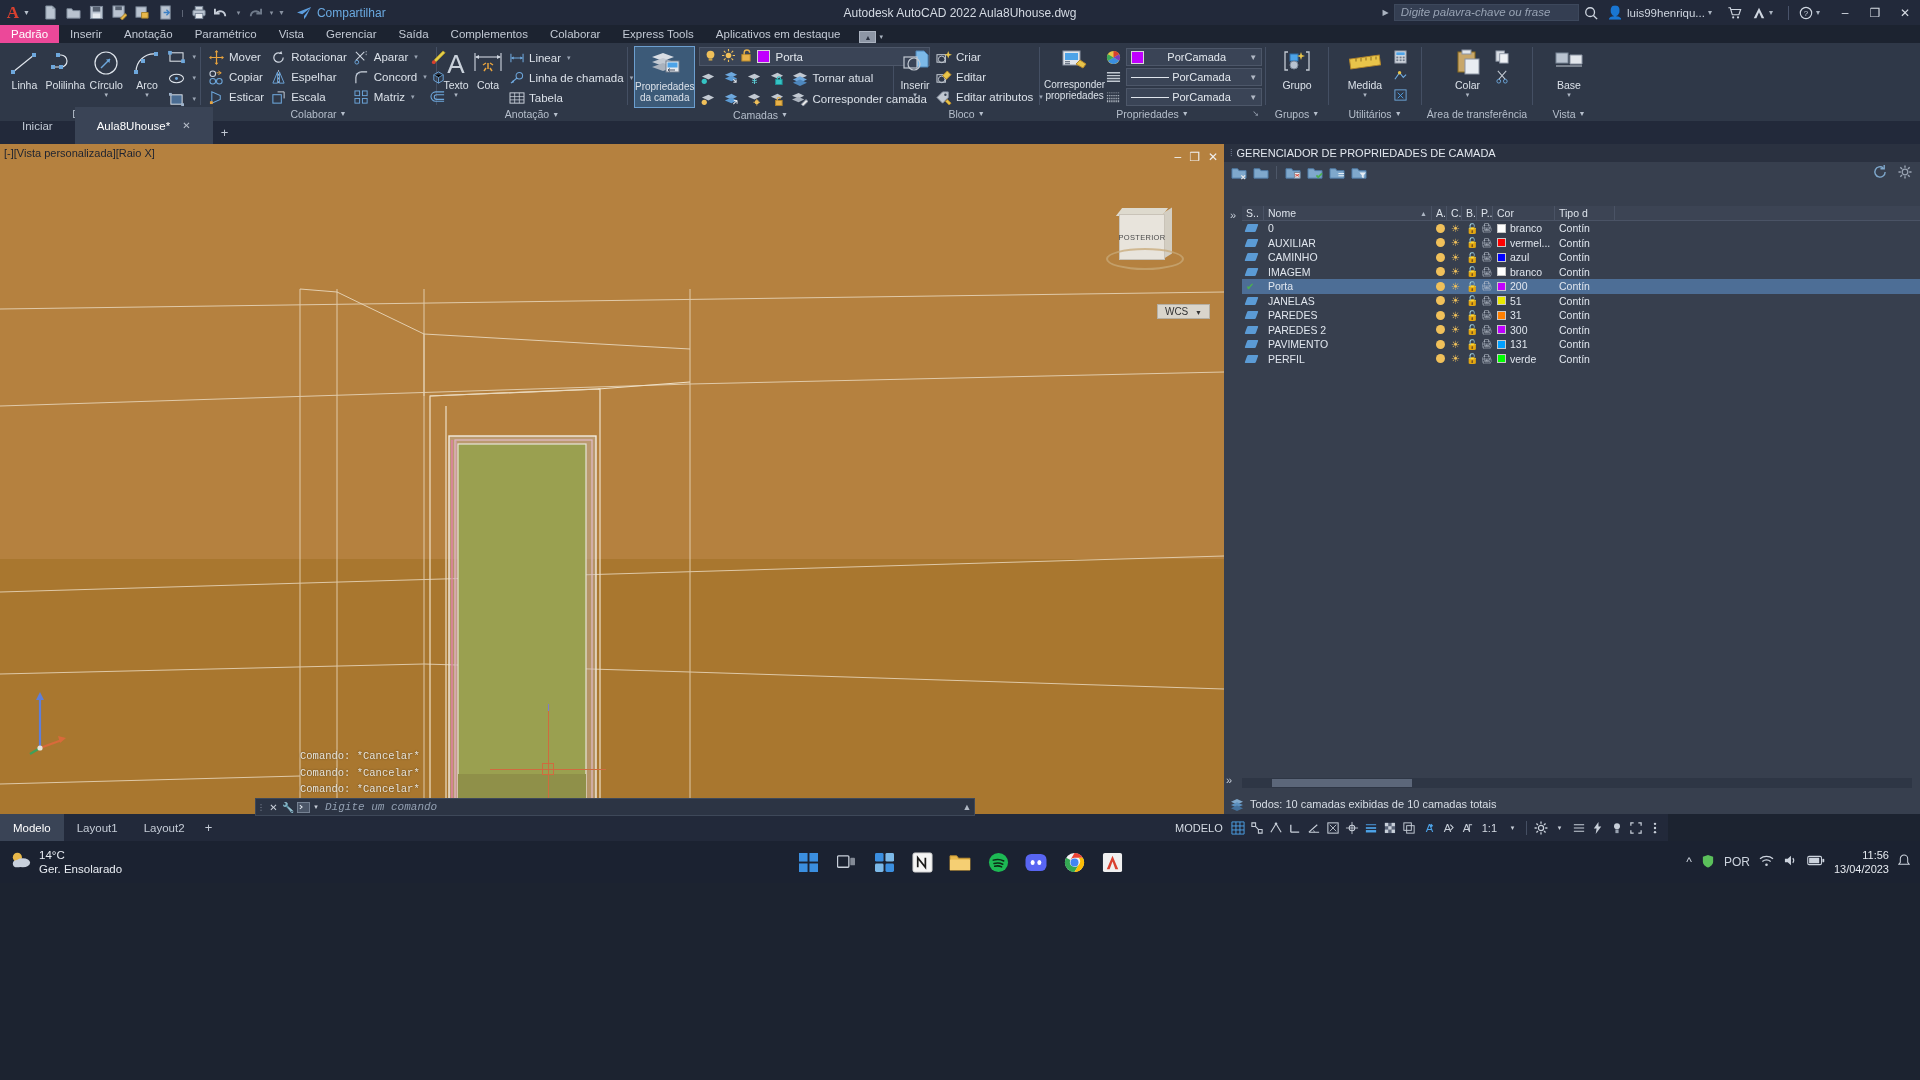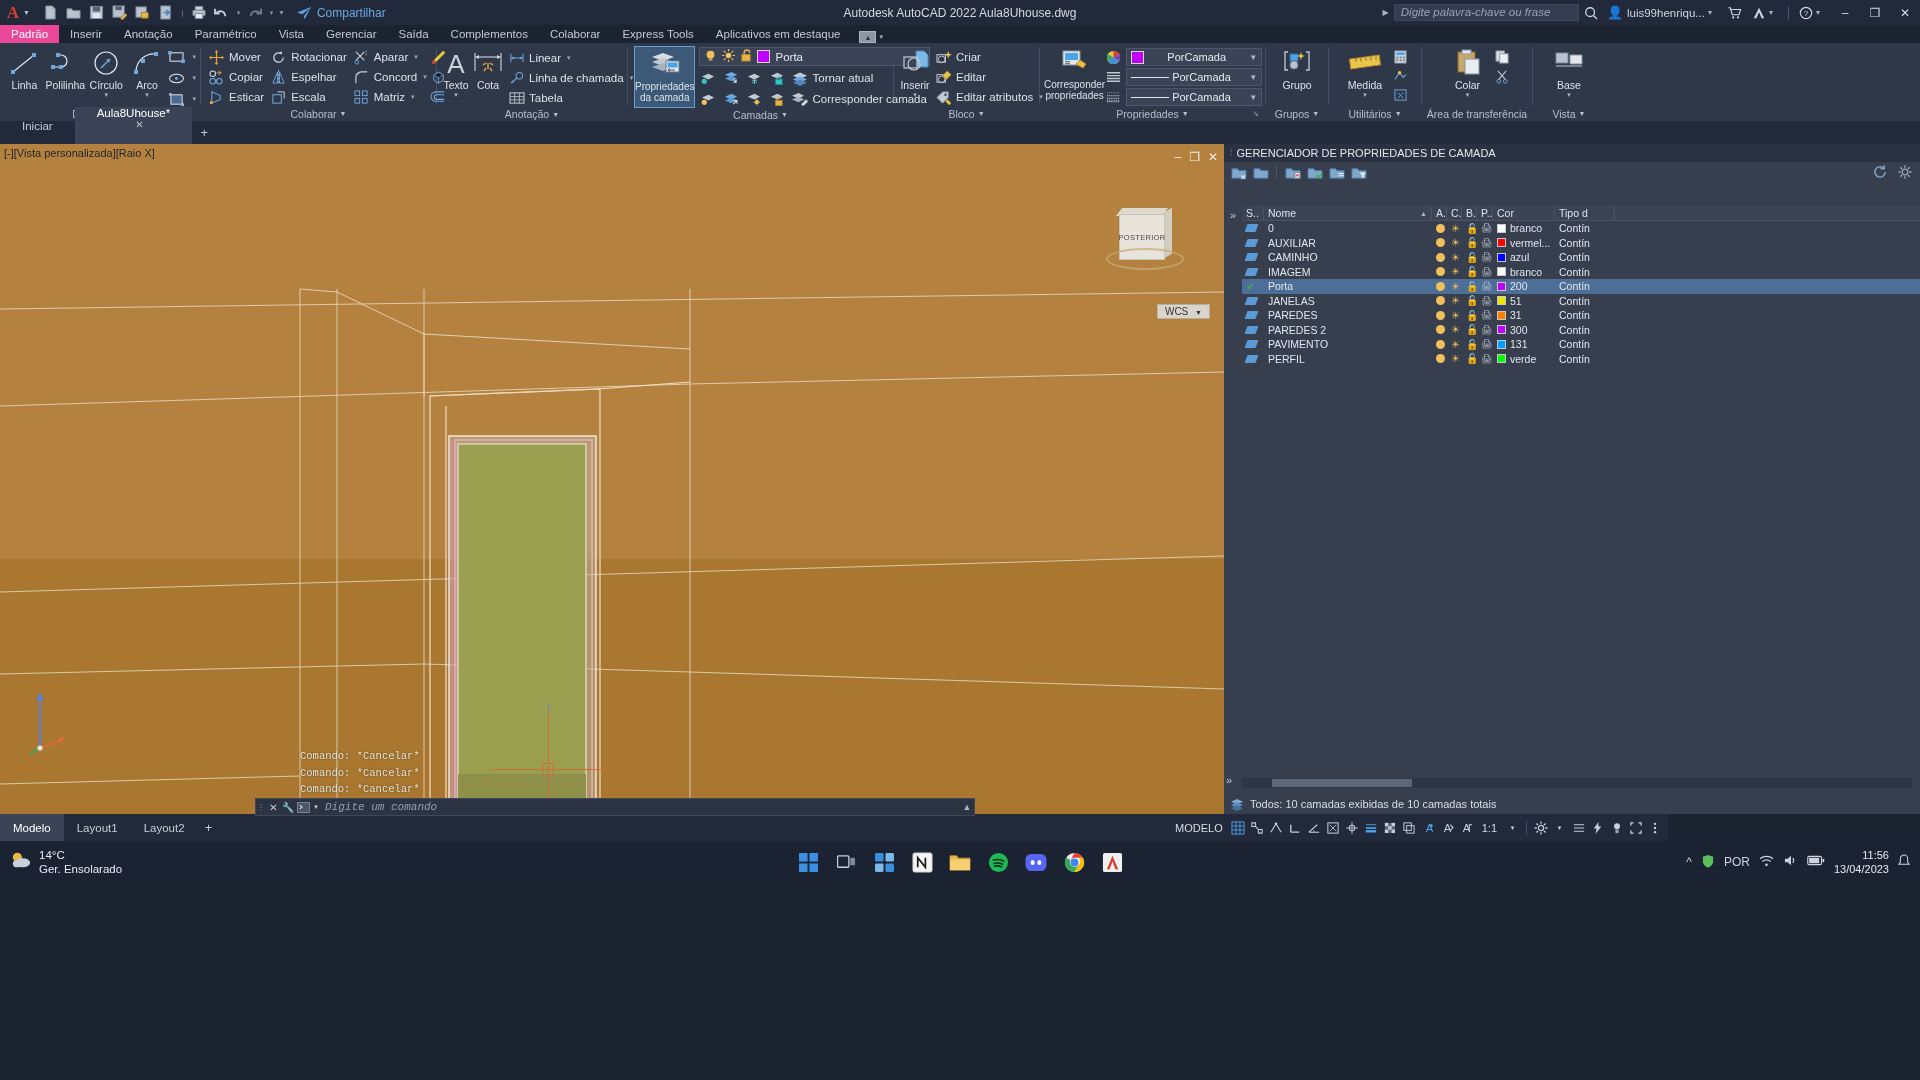--- a/index.html
+++ b/index.html
@@ -75,21 +75,21 @@
   .prop-combo { display:flex; align-items:center; height:18px; background:#3a4456;
     border:1px solid #4d5769; padding:0 4px; gap:5px; width:136px; }
 
   .big-highlight { background:#3c5a78; border:1px solid #6c9fd0; }
 
   
   .filetabs { position:absolute; left:0; top:121px; width:1920px; height:23px;
     background:#22293a; display:flex; align-items:flex-end; }
   .ftab { height:37px; padding:0 22px; font-size:11.5px; color:#c2c9d4;
     display:flex; align-items:center; }
-  .ftab.active { background:#3a4456; color:#ffffff;flex-direction:column; }
+  .ftab.active { background:#3a4456; color:#ffffff; }
   .ftab-x { font-size:10px; color:#b9c0cb; margin-left:12px; }
   .ftab-plus { width:24px; height:23px; display:flex; align-items:center;
     justify-content:center; color:#c2c9d4; font-size:13px; }
 
   
   .canvas { position:absolute; left:0; top:144px; width:1224px; height:670px;
     background:#b5813f; overflow:hidden; }
   .vplabel { position:absolute; left:4px; top:3px; font-size:11px; color:#1d2330;
     z-index:30; }
   .vp-ctrl { position:absolute; right:6px; top:6px; display:flex; gap:8px;

